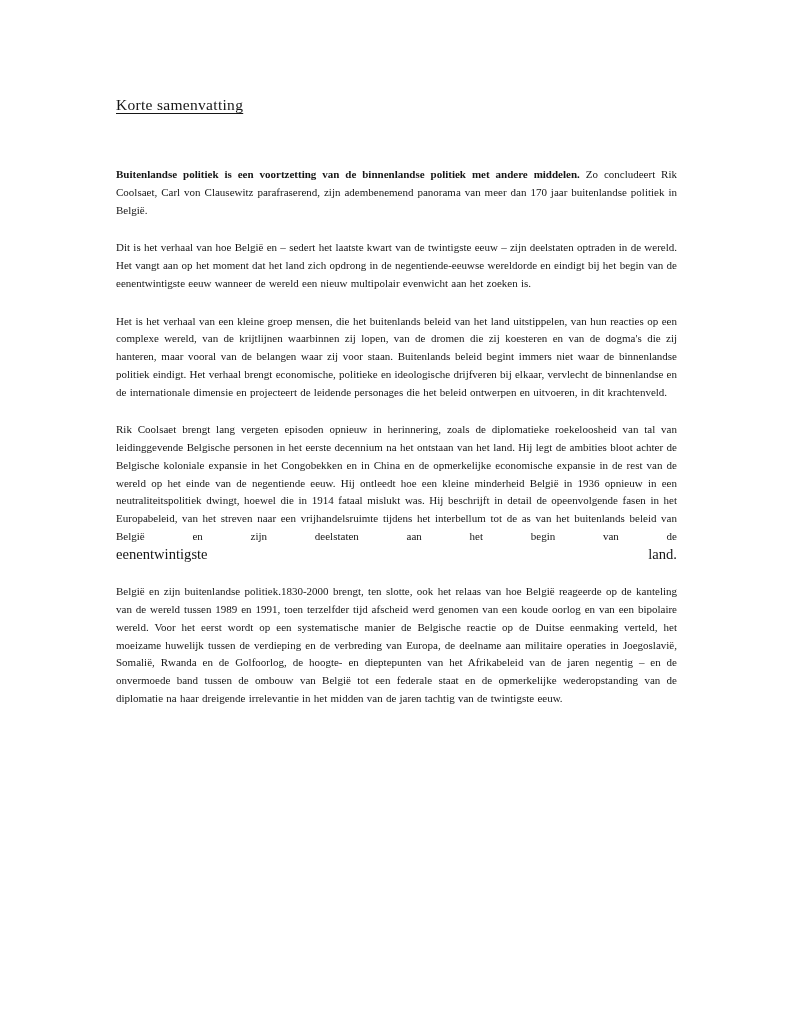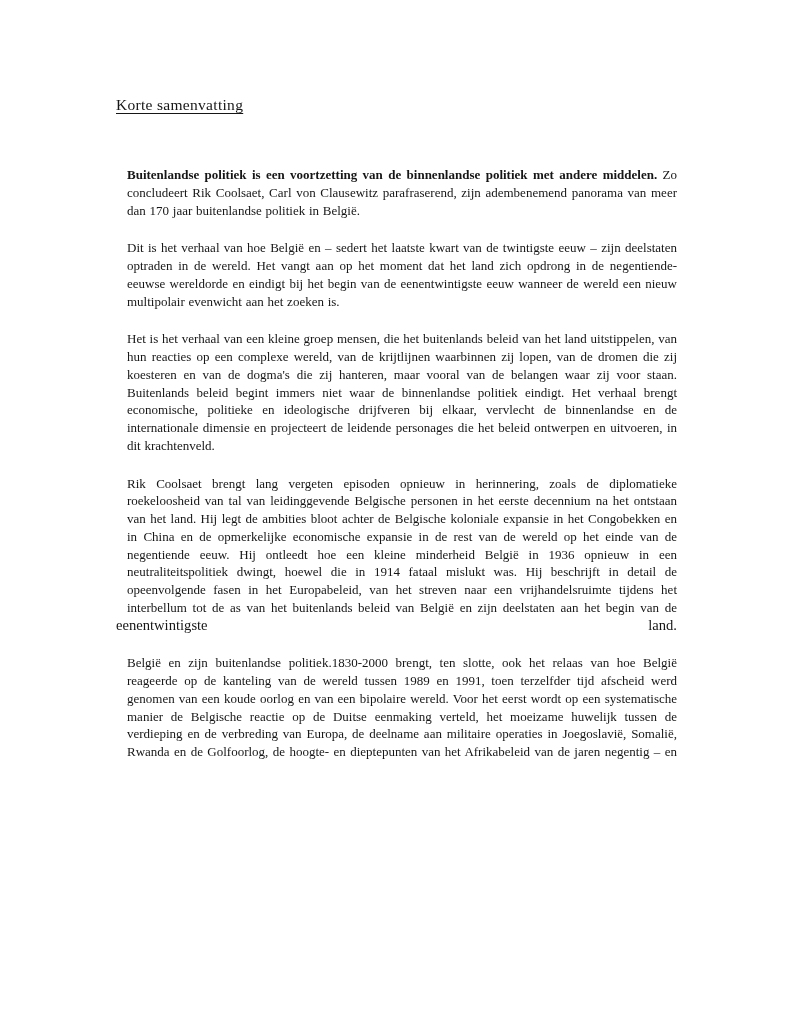--- a/index.html
+++ b/index.html
@@ -21,24 +21,24 @@
   .heading {
     font-size: 15.5px;
     font-weight: normal;
     text-decoration: underline;
     text-underline-offset: 3px;
     line-height: 19px;
     margin: 0 0 52px 0;
     letter-spacing: 0.3px;
   }
   .para {
-    font-size: 13px;
+    font-size: 11px;
     line-height: 17.75px;
     text-align: justify;
-    margin: 0 0 20px 11px;
+    margin: 0 0 20px 0;
     word-spacing: 0.5px;
   }
   .para.force-justify-last {
     text-align-last: justify;
     margin-bottom: 0;
   }
   .split-line {
     display: flex;
     justify-content: space-between;
     font-size: 14.6px;

